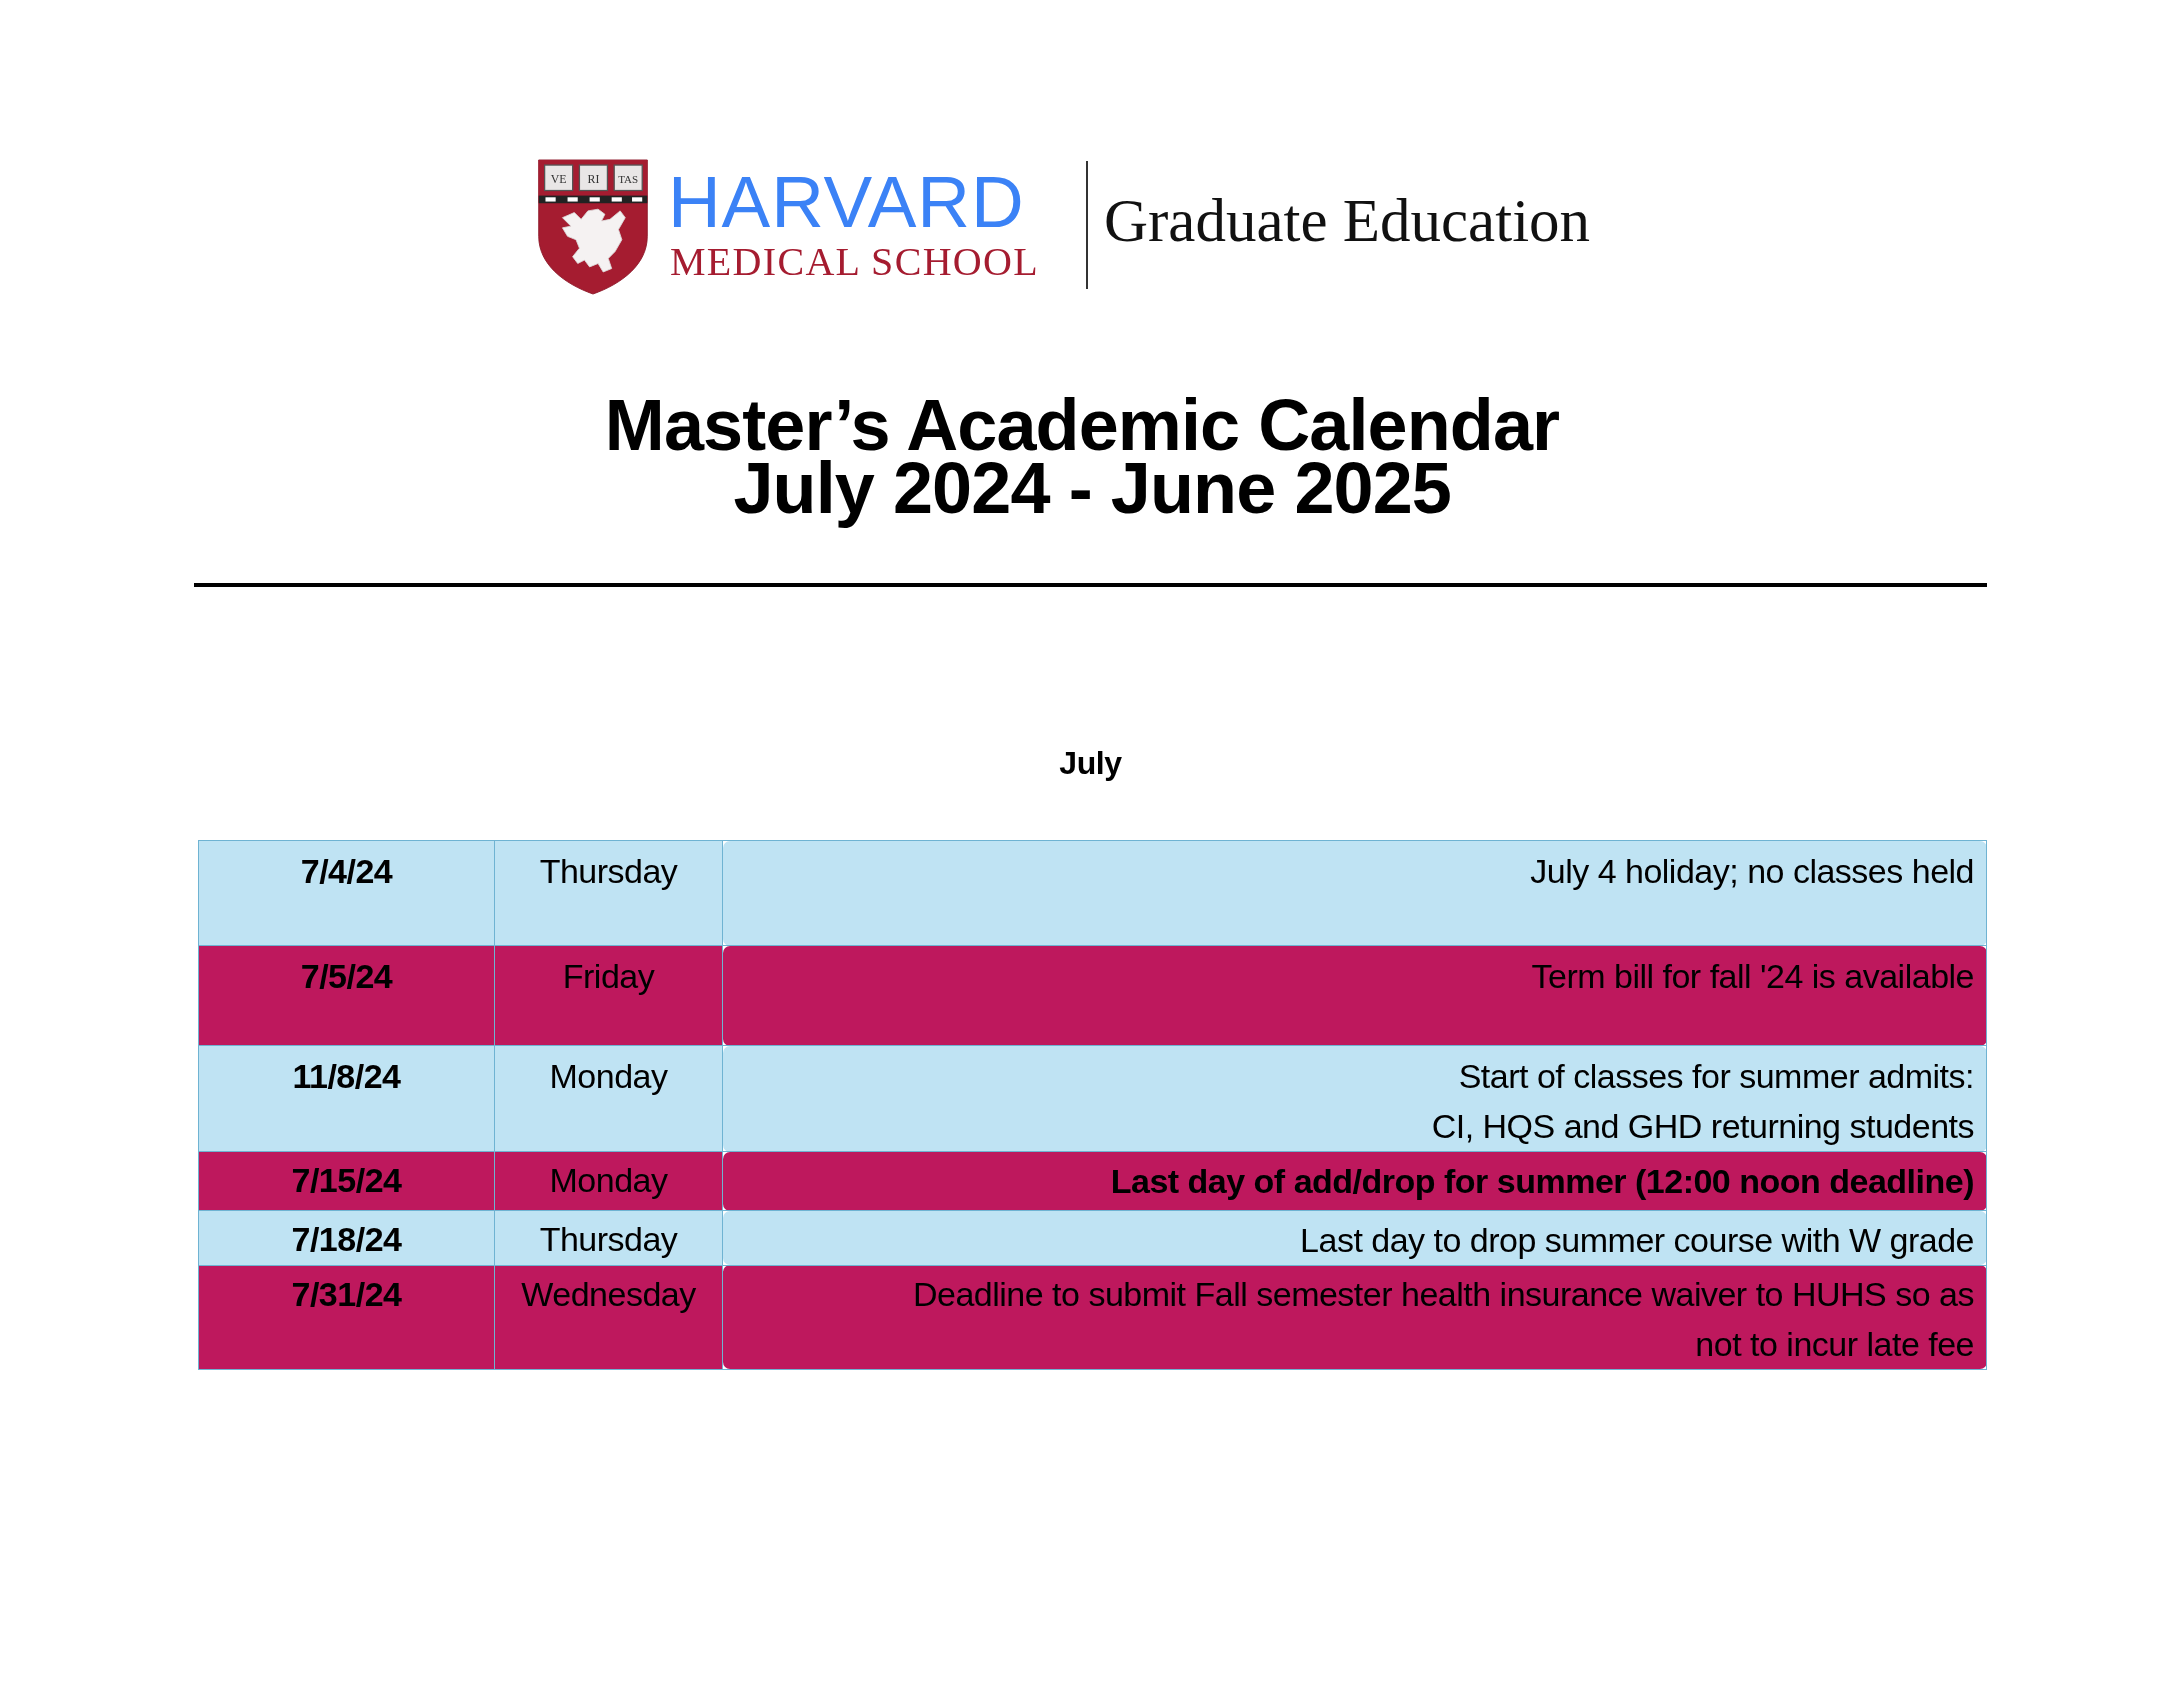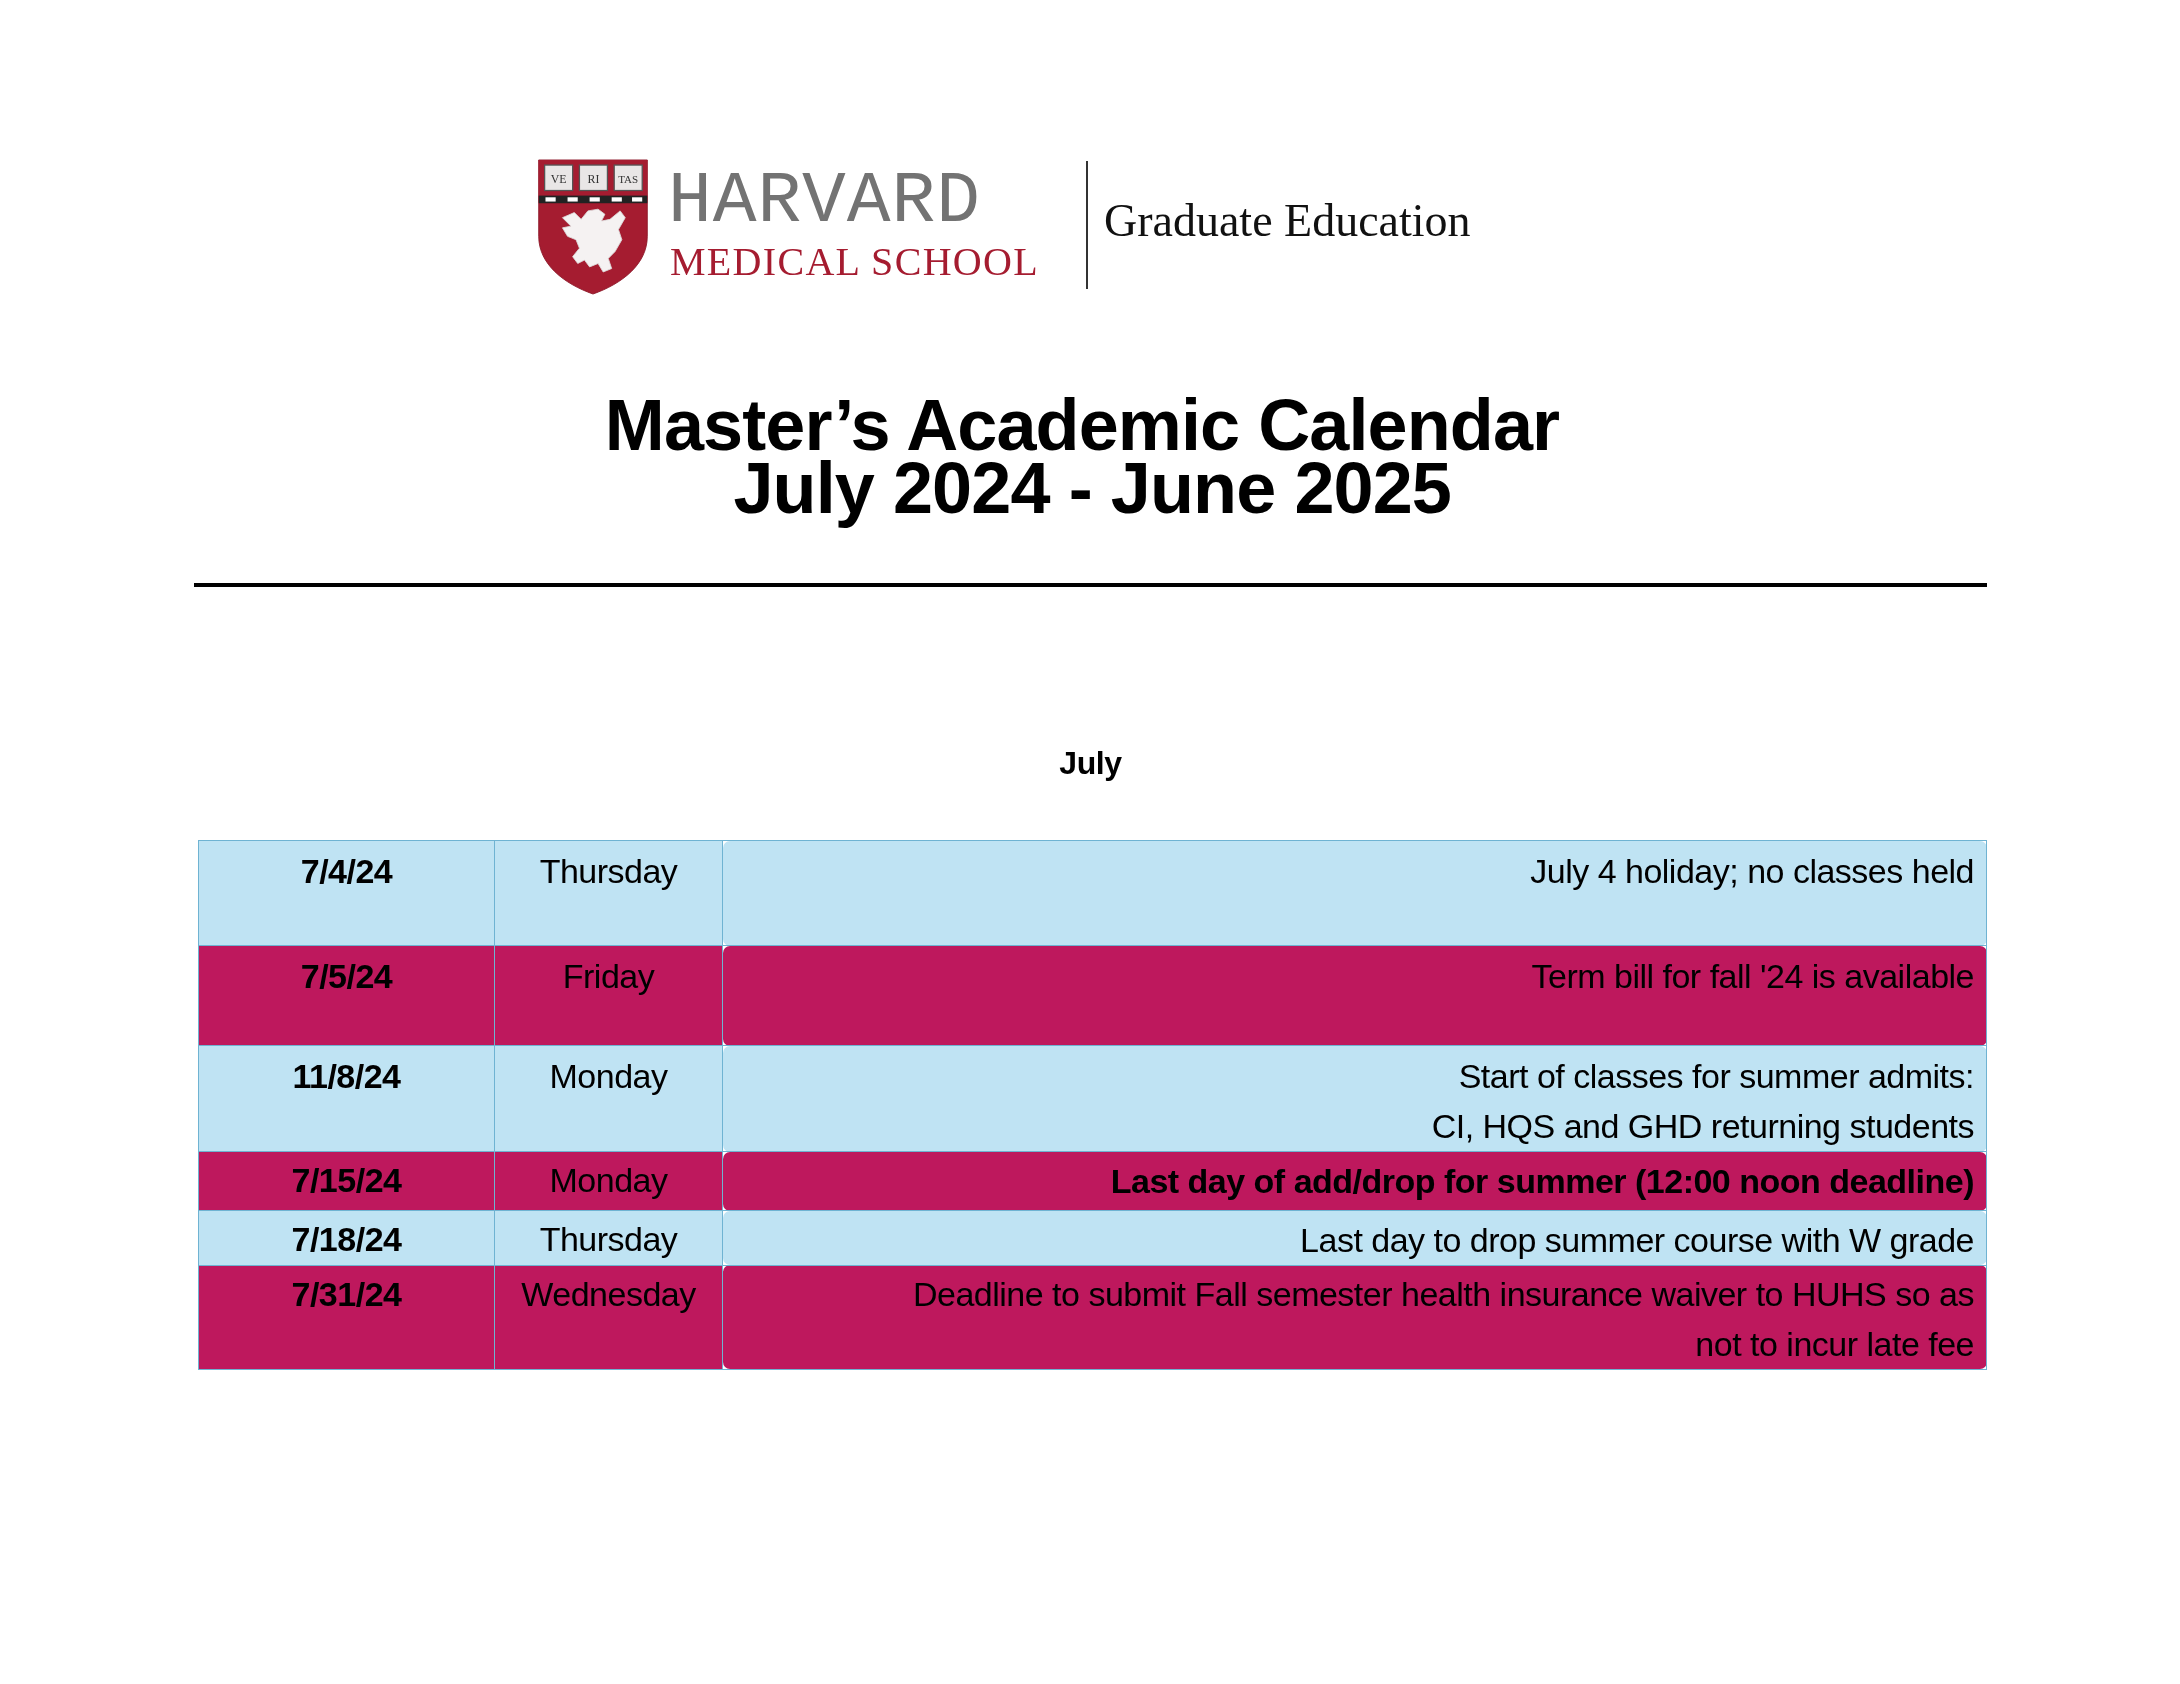--- a/index.html
+++ b/index.html
@@ -28,24 +28,24 @@
       position: absolute;
       left: 1.7px;
       top: 1.7px;
       width: 112px;
       height: 138px;
     }
     .wordmark-harvard {
       position: absolute;
       left: 133px;
       top: 8.5px;
-      font-family: Liberation Mono, monospace;
+      font-family: Liberation Sans, sans-serif;
       font-size: 73px;
       line-height: 73px;
-      color: #737373;
+      color: #3b82f6;
       letter-spacing: 0.9px;
       white-space: nowrap;
     }
     .wordmark-hms {
       position: absolute;
       left: 135px;
       top: 86px;
       font-family: "Liberation Serif", "DejaVu Serif", serif;
       font-size: 40px;
       line-height: 40px;
@@ -59,21 +59,21 @@
       top: 5.1px;
       width: 1.7px;
       height: 128px;
       background: #333;
     }
     .wordmark-grad {
       position: absolute;
       left: 569px;
       top: 34px;
       font-family: "Liberation Serif", "DejaVu Serif", serif;
-      font-size: 46px;
+      font-size: 61px;
       line-height: 61px;
       color: #111;
       white-space: nowrap;
     }
 
     
     .title {
       position: absolute;
       left: 0;
       width: 2181px;

